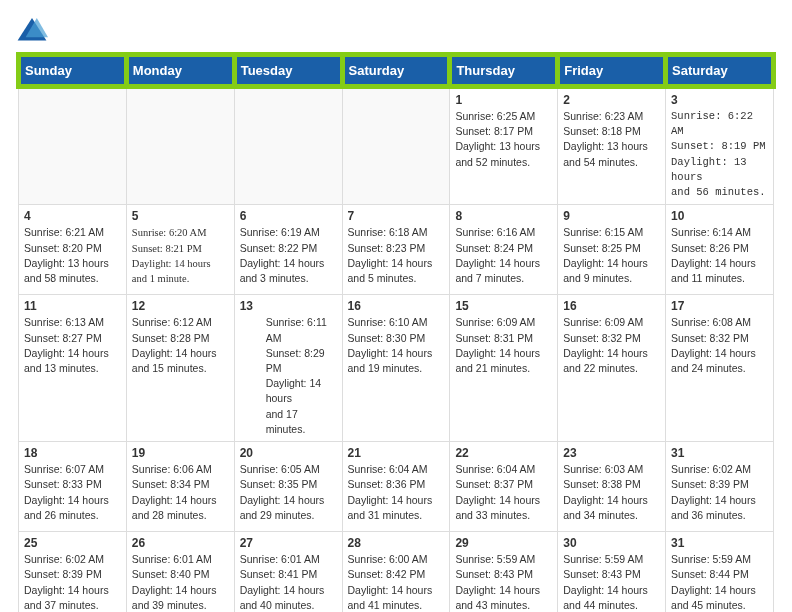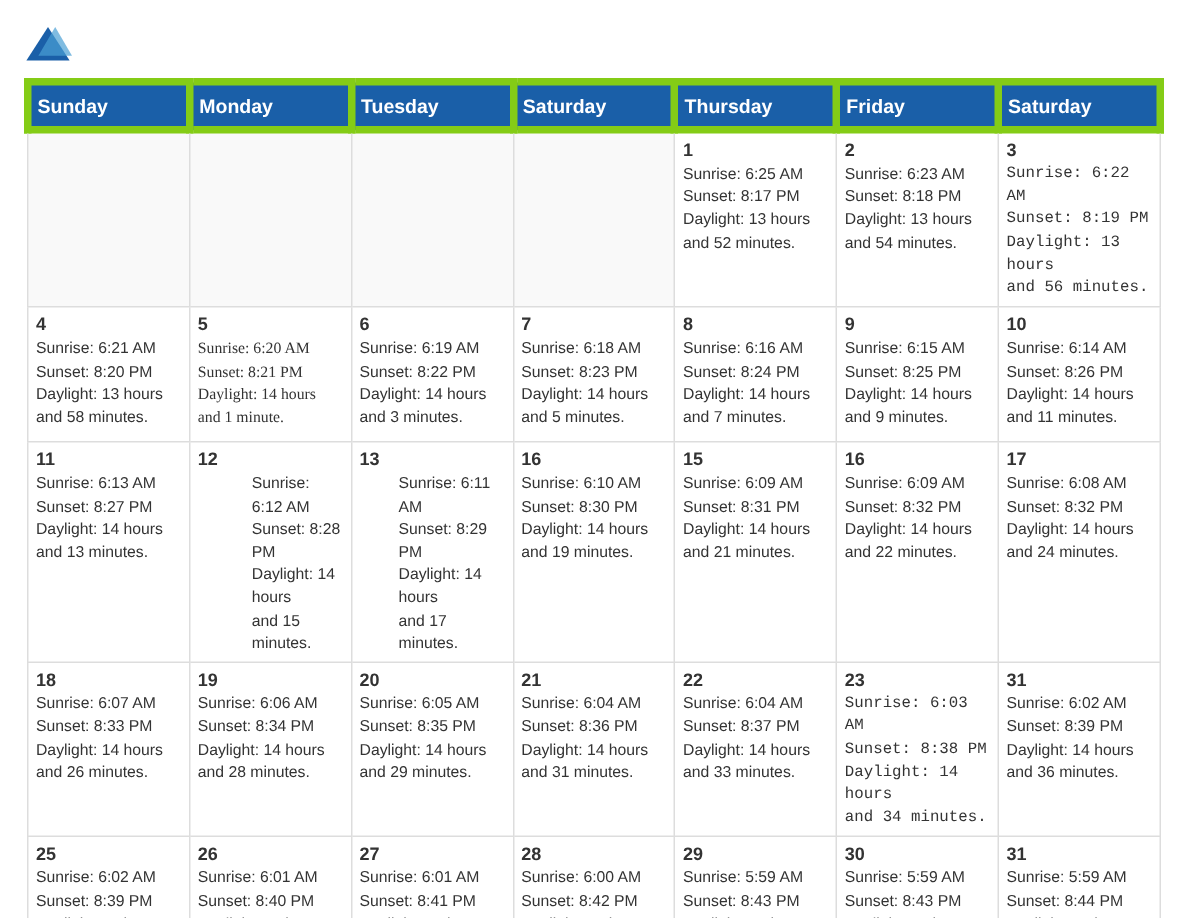--- a/index.html
+++ b/index.html
@@ -190,21 +190,21 @@
       <tr>
         <td>
           <div class="day-num">11</div>
           <div class="cell-content" style="white-space: pre-line;">Sunrise: 6:13 AM
 Sunset: 8:27 PM
 Daylight: 14 hours
 and 13 minutes.</div>
         </td>
         <td>
           <div class="day-num">12</div>
-          <div class="cell-content" style="white-space: pre-line; margin-left: 36px;">Sunrise: 6:12 AM
+          <div class="cell-content" style="white-space: pre-line;">Sunrise: 6:12 AM
 Sunset: 8:28 PM
 Daylight: 14 hours
 and 15 minutes.</div>
         </td>
         <td>
           <div class="day-num">13</div>
           <div class="cell-content" style="white-space: pre-line; margin-left: 26px;">Sunrise: 6:11 AM
 Sunset: 8:29 PM
 Daylight: 14 hours
 and 17 minutes.</div>
@@ -269,21 +269,21 @@
         </td>
         <td>
           <div class="day-num">22</div>
           <div class="cell-content" style="white-space: pre-line;">Sunrise: 6:04 AM
 Sunset: 8:37 PM
 Daylight: 14 hours
 and 33 minutes.</div>
         </td>
         <td>
           <div class="day-num">23</div>
-          <div class="cell-content" style="white-space: pre-line; font-family: Liberation Mono, monospace;">Sunrise: 6:03 AM
+          <div class="cell-content" style="white-space: pre-line;">Sunrise: 6:03 AM
 Sunset: 8:38 PM
 Daylight: 14 hours
 and 34 minutes.</div>
         </td>
         <td>
           <div class="day-num">31</div>
           <div class="cell-content" style="white-space: pre-line;">Sunrise: 6:02 AM
 Sunset: 8:39 PM
 Daylight: 14 hours
 and 36 minutes.</div>

